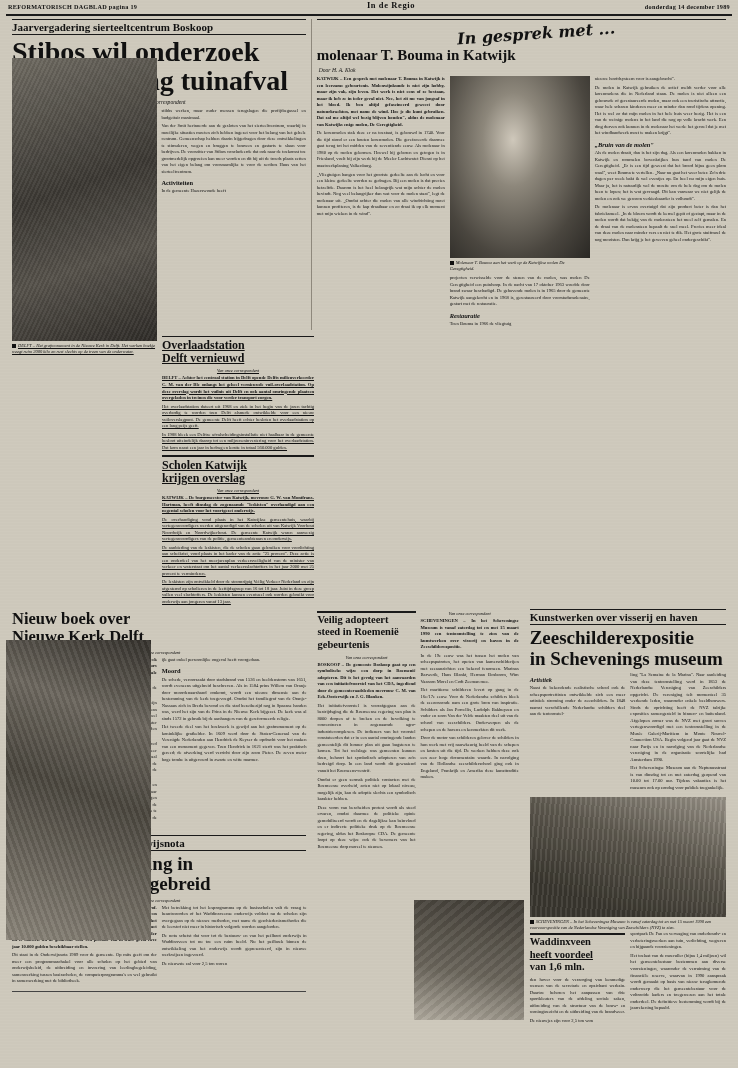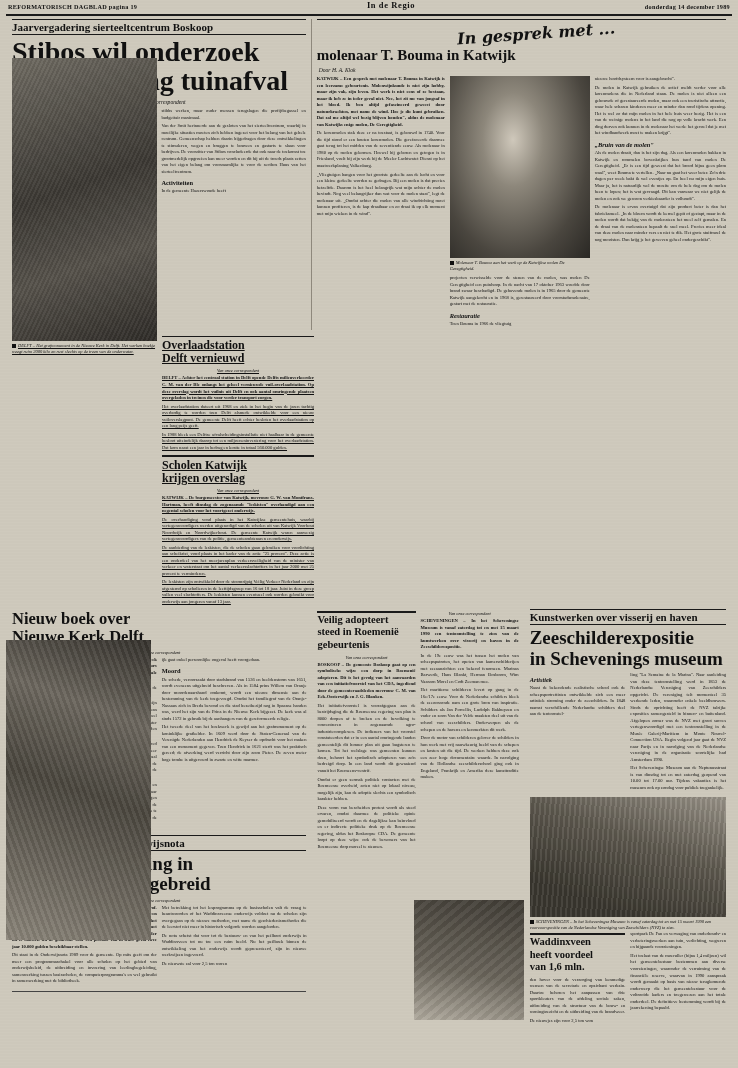--- a/index.html
+++ b/index.html
@@ -246,21 +246,21 @@
         </div>
       </div>
       <div class="photo grain3" style="height:120px;margin-top:4px;"></div>
       <div class="caption">
         <span class="bullet"></span><span>SCHEVENINGEN – In het Scheveningse Museum is vanaf zaterdag tot en met 15 maart 1990 een voorzoorspositie van de Nederlandse Vereniging van Zeeschilders (NVZ) te zien.</span>
       </div>
       <div class="colwrap" style="">
         <div class="subcol bodytext">
           <div class="rulebar"></div>
           <h1 class="head hl-11">Waddinxveen</h1>
-          <h1 class="head hl-11" style="margin-top:-2px;">heeft voordeel</h1>
+          <h1 class="head hl-11" style="margin-top:-2px;text-decoration:underline;">heeft voordeel</h1>
           <h1 class="head hl-11" style="margin-top:-2px;">van 1,6 mln.</h1>
           <p style="margin-top:3px;">den hover voor de verzorging van kenmedige wensen van de secretarie en opzichant werkzin. Daartoe behoren het aanpassen van drie sportkleuters van de afdeling sociale zaken, uitbreiding van de structuur van de bouw- en woningtoezicht en de uitbreiding van de brandweer.</p>
           <p>De nieuwjes zijn voor 2,5 ton won</p>
         </div>
         <div class="subcol bodytext">
           <p>sportpark De Fan en verwaging van onderhouds- en verbeteringswerken aan tuin, verlichting, wegreren en bijgaande voorzieningen.</p>
           <p>Het toelaat van de moeruller (bijna 1,4 miljoen) wil het gemeentebestuur bestemmen aan diverse voorzieningen, waaronder de verruiming van de financiële reserve, waarvan in 1990 aanspraak wordt gemaakt op basis van nieuw terugkomende onderwerp die het gemeentebestuur voor de voltrooide kaders en toegewezen aan het totale onderdeel. De definitieve bestemming wordt bij de jaarrekening bepaald.</p>
         </div>
       </div>
     </div>

